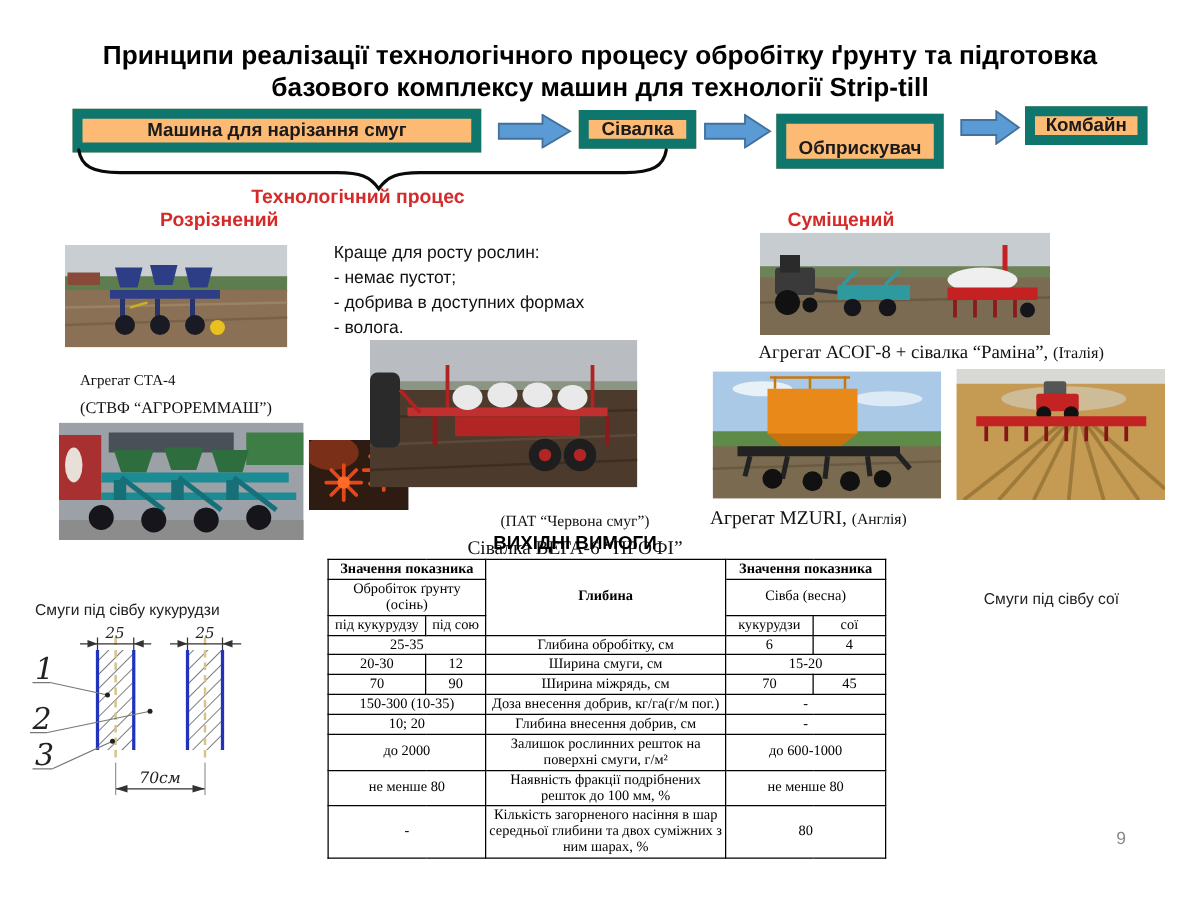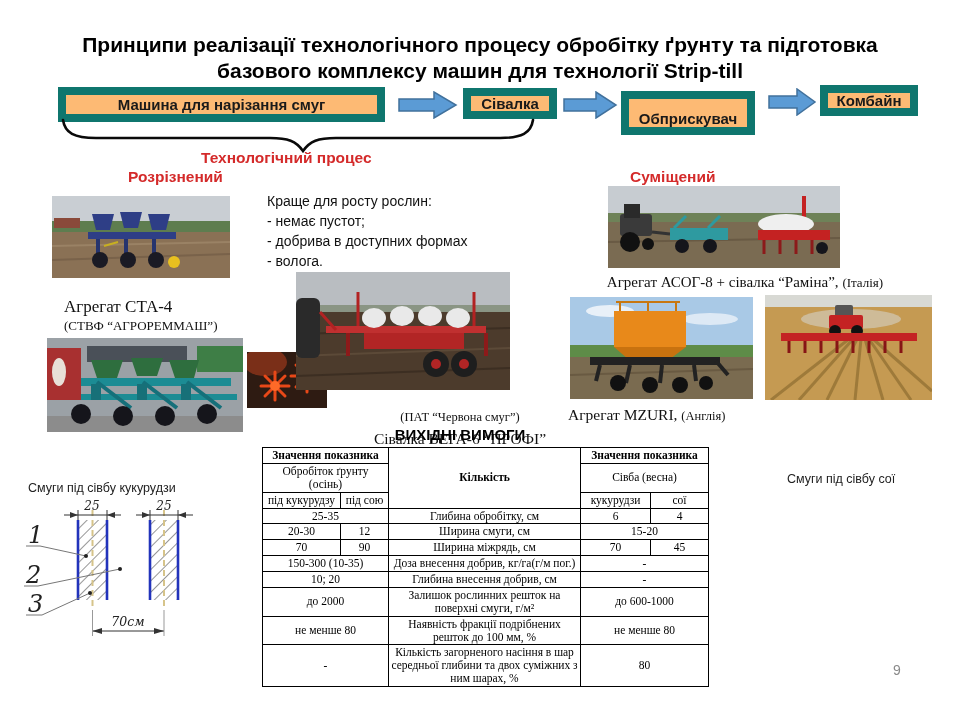--- a/index.html
+++ b/index.html
@@ -99,21 +99,21 @@
       <rect x="72" y="43" width="4" height="20" fill="#26346E"></rect>
       <rect x="100" y="43" width="4" height="20" fill="#26346E"></rect>
       <circle cx="48" cy="64" r="8" fill="#1A1A24"></circle>
       <circle cx="76" cy="64" r="8" fill="#1A1A24"></circle>
       <circle cx="104" cy="64" r="8" fill="#1A1A24"></circle>
       <circle cx="122" cy="66" r="6" fill="#E8C020"></circle>
       <line x1="52" y1="50" x2="66" y2="46" stroke="#C8B020" stroke-width="2"></line>
     </svg>
   </div>
 
-  <div class="abs cap-serif" style="left:64px; top:297px; font-size:17px;">Агрегат СТА-4</div>
+  <div class="abs cap-serif" style="left:64px; top:297px; font-size:12px;">Агрегат СТА-4</div>
   <div class="abs cap-serif" style="left:64px; top:318px; font-size:13px;">(СТВФ  “АГРОРЕММАШ”)</div>
 
   <div class="abs photo" style="left:47px; top:338px; width:196px; height:94px;">
     <svg width="196" height="94" viewBox="0 0 196 94">
       <rect width="196" height="94" fill="#9BA1A6"></rect>
       <rect y="78" width="196" height="16" fill="#8C8C8C"></rect>
       <rect x="0" y="10" width="34" height="52" fill="#A83030"></rect>
       <ellipse cx="12" cy="34" rx="7" ry="14" fill="#E8E0D8"></ellipse>
       <rect x="150" y="8" width="46" height="26" fill="#3E7E46"></rect>
       <rect x="40" y="8" width="100" height="16" fill="#4A5058"></rect>
@@ -286,21 +286,21 @@
     <colgroup>
       <col style="width:78px">
         <col style="width:48px">
         <col style="width:192px">
       <col style="width:70px">
         <col style="width:58px">
     </colgroup>
     <tbody>
         <tr>
       <td colspan="2" class="b">Значення показника</td>
-      <td rowspan="3" class="b">Кількість</td>
+      <td rowspan="3" class="b">Глибина</td>
       <td colspan="2" class="b">Значення показника</td>
     </tr>
     <tr>
       <td colspan="2">Обробіток ґрунту (осінь)</td>
       <td colspan="2">Сівба (весна)</td>
     </tr>
     <tr>
       <td>під кукурудзу</td>
       <td>під сою</td>
       <td>кукурудзи</td>

